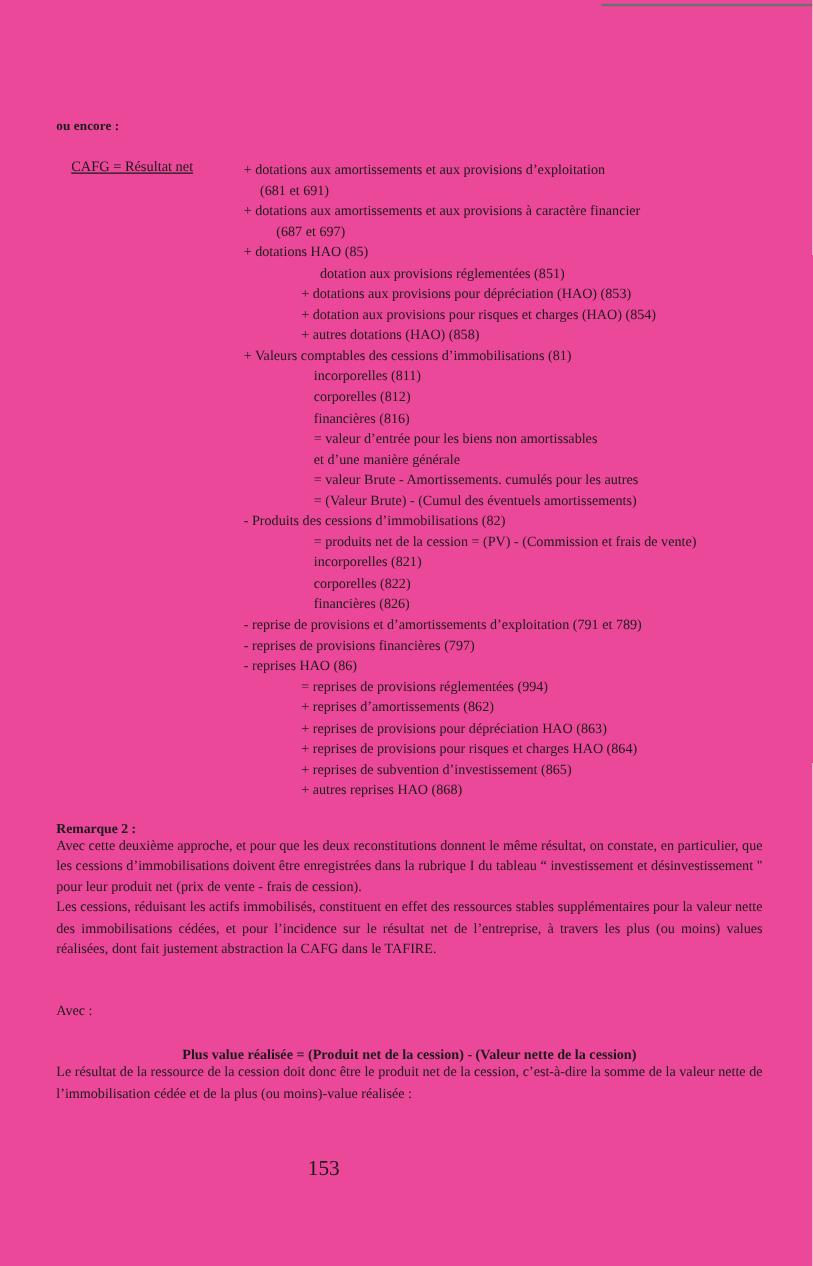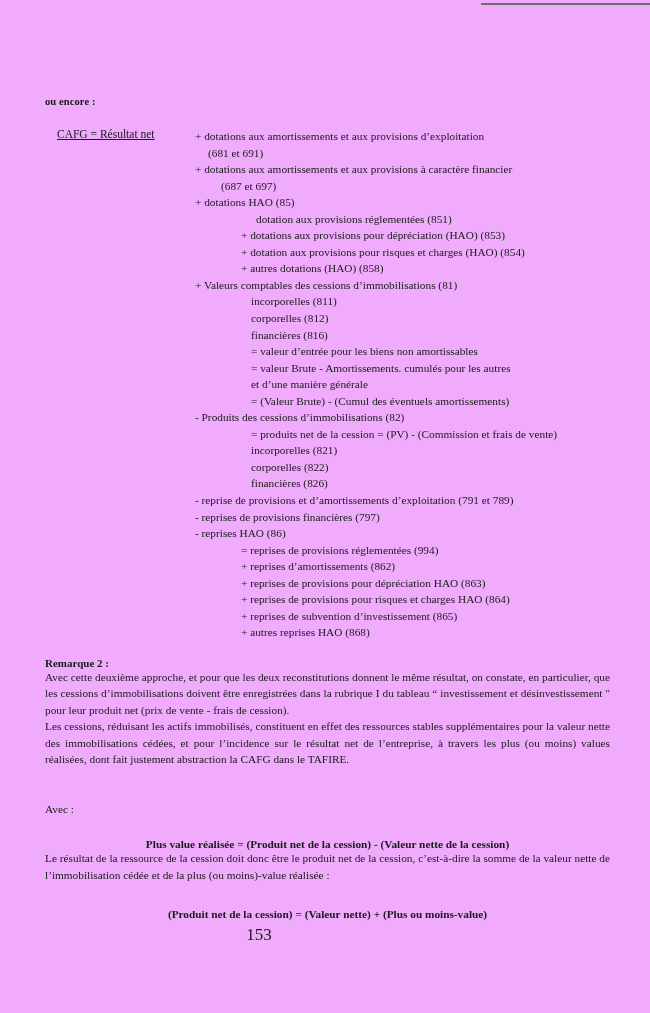--- a/index.html
+++ b/index.html
@@ -5,21 +5,21 @@
 <style>
   html, body {
     margin: 0;
     padding: 0;
     background: #ffffff;
   }
   .page {
     position: relative;
     width: 650px;
     height: 1013px;
-    background: #f0abfc;
+    background: #ec4899;
     font-family: "Liberation Serif", "DejaVu Serif", serif;
     color: #1a1a1a;
     overflow: hidden;
   }
   
   .scan-edge-line {
     position: absolute;
     top: 3px;
     left: 481px;
     width: 169px;
@@ -131,22 +131,22 @@
           <li class="i0">+ dotations HAO (85)</li>
           <li class="i4">dotation aux provisions réglementées (851)</li>
           <li class="i3">+ dotations aux provisions pour dépréciation (HAO) (853)</li>
           <li class="i3">+ dotation aux provisions pour risques et  charges  (HAO) (854)</li>
           <li class="i3">+ autres dotations (HAO) (858)</li>
           <li class="i0">+ Valeurs comptables des cessions d’immobilisations (81)</li>
           <li class="i5">incorporelles (811)</li>
           <li class="i5">corporelles (812)</li>
           <li class="i5">financières (816)</li>
           <li class="i5">= valeur d’entrée pour les biens non amortissables</li>
+          <li class="i5">et d’une manière générale</li>
           <li class="i5">= valeur Brute - Amortissements. cumulés pour les autres</li>
-          <li class="i5">et d’une manière générale</li>
           <li class="i5">= (Valeur Brute) - (Cumul des éventuels amortissements)</li>
           <li class="i0">- Produits des cessions d’immobilisations (82)</li>
           <li class="i5">= produits net de la cession = (PV) - (Commission et frais de  vente)</li>
           <li class="i5">incorporelles (821)</li>
           <li class="i5">corporelles (822)</li>
           <li class="i5">financières (826)</li>
           <li class="i0">- reprise de provisions et d’amortissements d’exploitation (791 et 789)</li>
           <li class="i0">- reprises de provisions financières (797)</li>
           <li class="i0">- reprises HAO (86)</li>
           <li class="i3">= reprises de provisions réglementées (994)</li>
@@ -163,19 +163,18 @@
     <p class="para para-gap-1">Avec cette deuxième approche, et pour que les deux reconstitutions donnent le même résultat, on constate, en particulier, que les cessions d’immobilisations doivent être enregistrées dans la rubrique I du tableau “ investissement et désinvestissement " pour leur produit net (prix de vente - frais de cession).</p>
 
     <p class="para para-gap-2">Les cessions, réduisant les actifs immobilisés, constituent en effet des ressources stables supplémentaires pour la valeur nette des immobilisations cédées, et pour l’incidence sur le résultat net de l’entreprise, à travers les plus (ou moins) values réalisées, dont fait justement abstraction la CAFG dans le TAFIRE.</p>
 
     <div class="avec-line">Avec :</div>
 
     <div class="formula-center fc-gap-1">Plus value réalisée = (Produit net de la cession) - (Valeur nette de la cession)</div>
 
     <p class="para para-gap-3">Le résultat de la ressource de la cession doit donc être le produit net de la cession, c’est-à-dire la somme de la valeur nette de l’immobilisation cédée et de la plus (ou moins)-value réalisée :</p>
 
-    <div class="formula-center fc-gap-2">(Produit net de la cession) = (Valeur nette) + (Plus ou moins-value)</div>
 
   </div>
 
   <div class="page-number">153</div>
 
 </div>
 
 </body></html>

